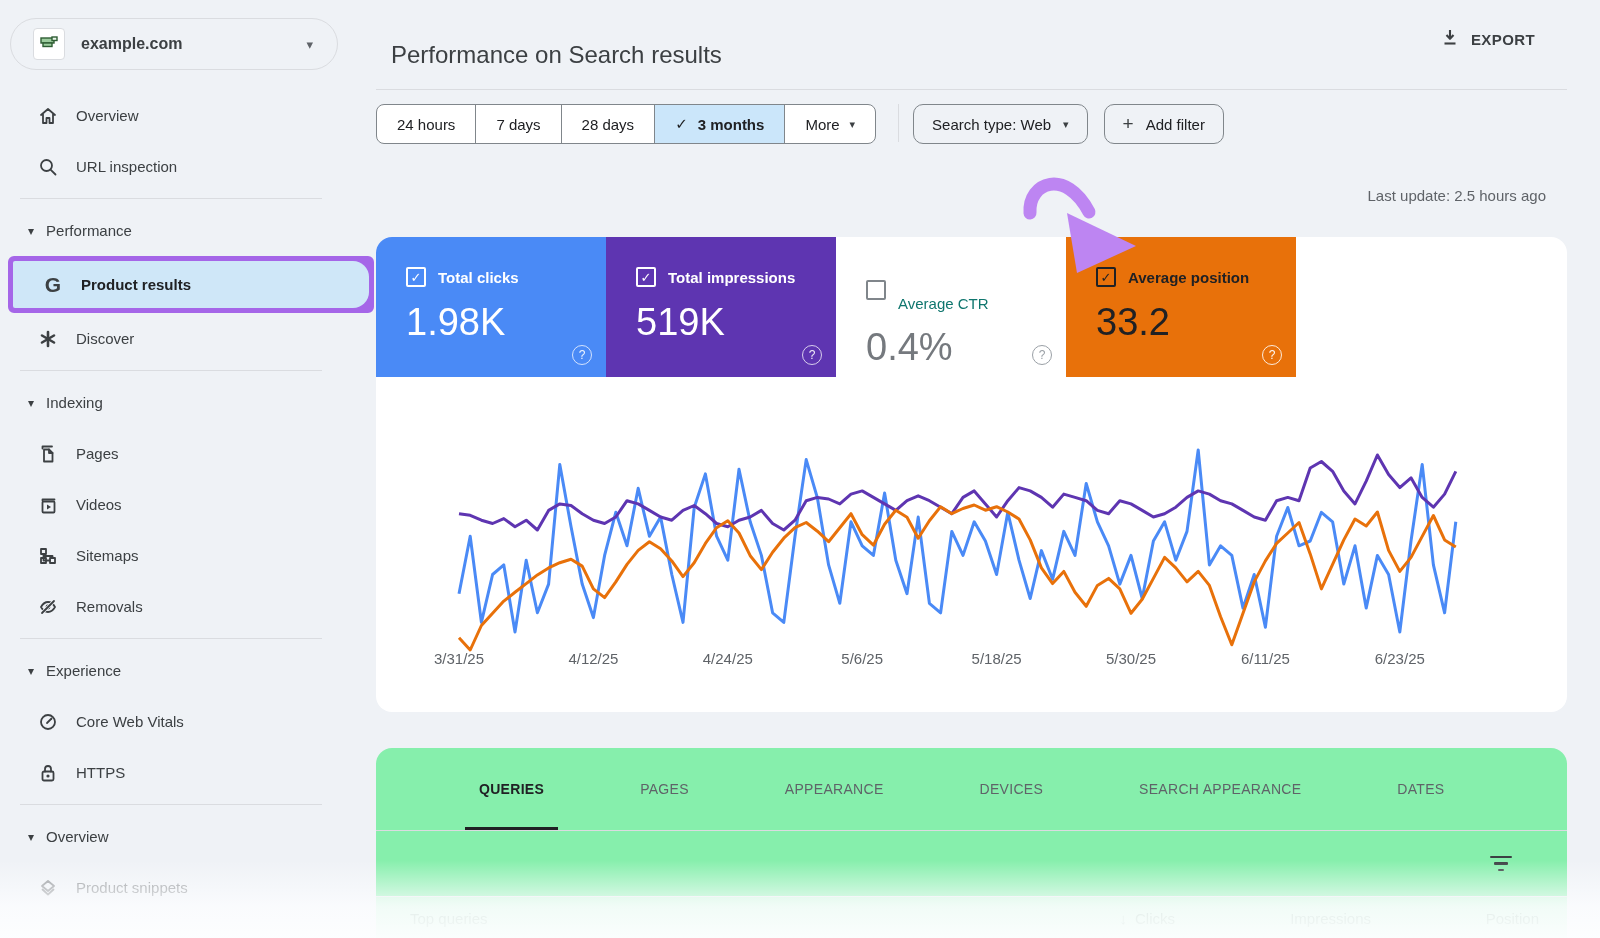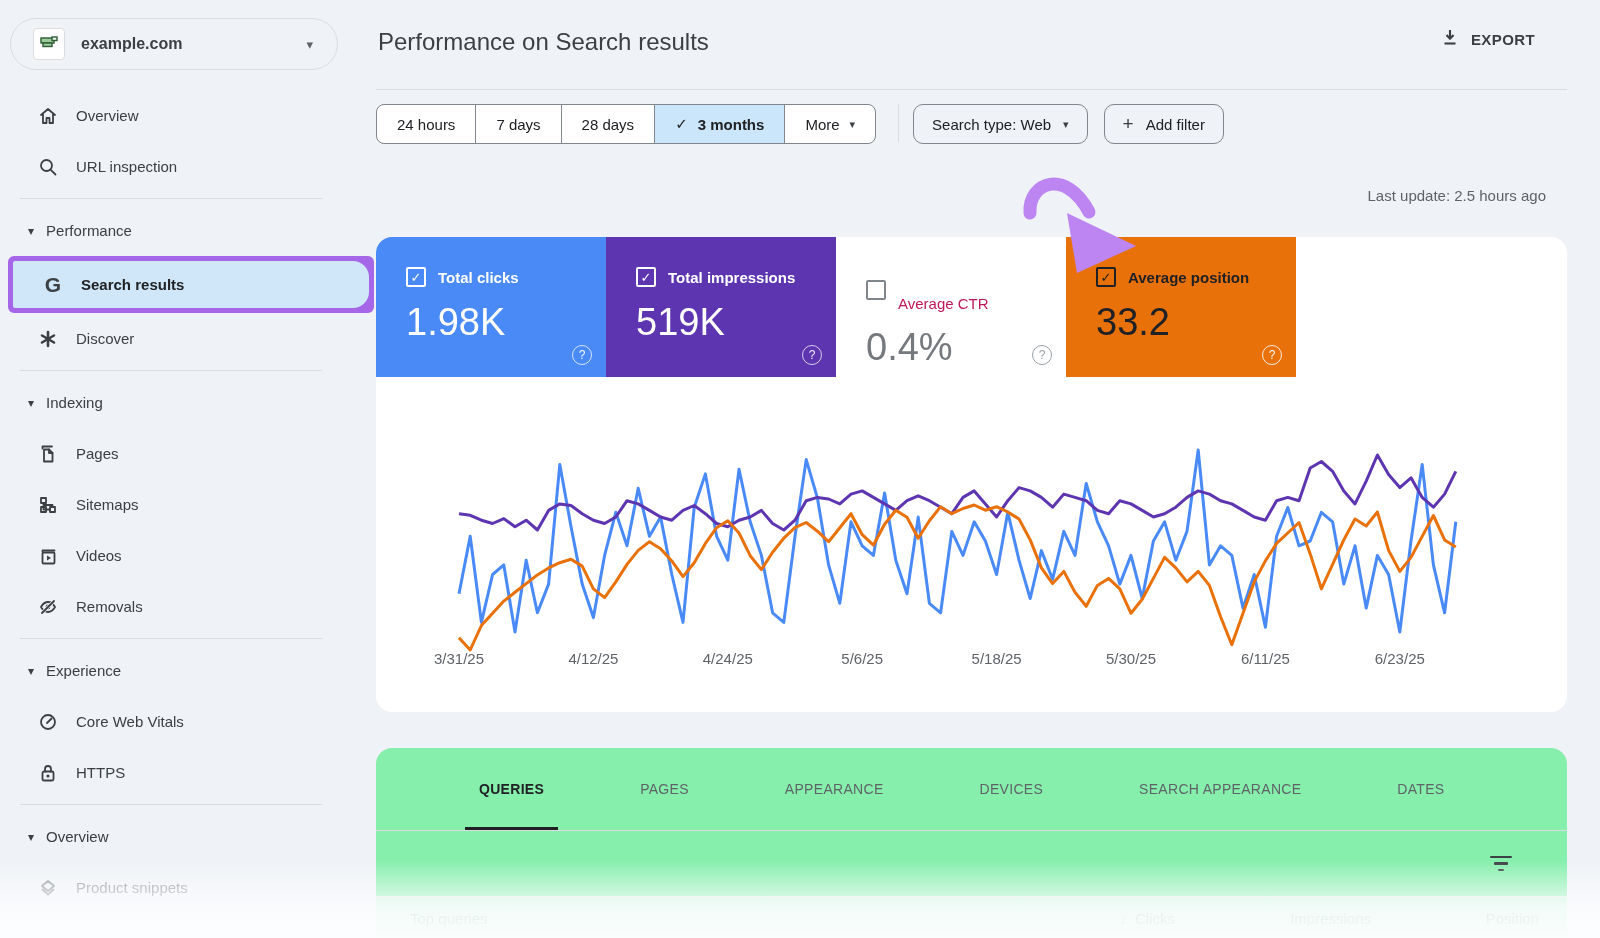--- a/index.html
+++ b/index.html
@@ -70,21 +70,21 @@
   .cbx .tick{font-size:13px;line-height:1;color:#fff;font-weight:bold;display:none;}
   .cbx.on .tick{display:block;}
   .mlabel{font-size:15px;font-weight:bold;}
   .mvalue{font-size:38px;padding:14px 0 0 30px;}
   .help{position:absolute;right:14px;bottom:12px;width:18px;height:18px;border-radius:50%;
     display:flex;align-items:center;justify-content:center;font-size:12px;}
   .t-light{color:#fff;}
   .t-light .mlabel,.t-light .mvalue{color:#fff;}
   .t-light .help{border:1.5px solid rgba(255,255,255,.75);color:rgba(255,255,255,.9);}
   .t-gray .cbx{border-color:#80868b;}
-  .t-gray .mlabel{color:#be185d;font-weight:normal;margin-top:28px;}
+  .t-gray .mlabel{color:#0f766e;font-weight:normal;margin-top:28px;}
   .t-gray .mvalue{color:#75797e;}
   .t-gray .help{border:1.5px solid #9aa0a6;color:#9aa0a6;}
   .t-dark .cbx{border-color:#202124;}
   .t-dark .cbx .tick{color:#202124;}
   .t-dark .mlabel{color:#202124;}
   .t-dark .mvalue{color:#202124;}
   .t-dark .help{border:1.5px solid rgba(255,255,255,.85);color:rgba(255,255,255,.95);}
   #chart-svg{display:block;}
   #chart-svg text{font-family:"Liberation Sans","DejaVu Sans",sans-serif;font-size:15px;fill:#5f6368;}
   
@@ -149,21 +149,21 @@
     <hr class="nav-divider">
 
     <div class="nav-section">
       <span class="caret">▾</span>
       <span class="nslabel">Performance</span>
     </div>
 
     <div class="annotation-box">
       <div class="nav-item selected">
         <span class="nicon g-logo">G</span>
-        <span class="nlabel">Search results</span>
+        <span class="nlabel">Product results</span>
       </div>
     </div>
 
     <div class="nav-item">
       <span class="nicon">
         <svg width="20" height="20" viewBox="0 0 20 20">
           <g stroke="#3c4043" stroke-width="2.6" stroke-linecap="round">
             <line x1="10" y1="3" x2="10" y2="17"></line>
             <line x1="4" y1="6.5" x2="16" y2="13.5"></line>
             <line x1="4" y1="13.5" x2="16" y2="6.5"></line>
@@ -186,41 +186,41 @@
           <path class="icon-stroke" d="M6 2.5 H14 M4.5 4.5 V2.5 H6"></path>
           <path class="icon-stroke" d="M6 5.5 H11 L14.5 9 V17.5 H6 Z"></path>
           <path class="icon-stroke" d="M11 5.5 V9 H14.5"></path>
         </svg>
       </span>
       <span class="nlabel">Pages</span>
     </div>
     <div class="nav-item">
       <span class="nicon">
         <svg width="20" height="20" viewBox="0 0 20 20">
+          <path class="icon-stroke" d="M4.5 4.5 H16.5 M4.5 4.5 V5.5"></path>
+          <rect class="icon-stroke" x="4.5" y="6.5" width="12" height="11" rx="1"></rect>
+          <path d="M9 9.5 L13 12 L9 14.5 Z" fill="#3c4043"></path>
+        </svg>
+      </span>
+      <span class="nlabel">Videos</span>
+    </div>
+    <div class="nav-item">
+      <span class="nicon">
+        <svg width="20" height="20" viewBox="0 0 20 20">
           <rect class="icon-stroke" x="3" y="3" width="5" height="5"></rect>
           <rect class="icon-stroke" x="3" y="12" width="5" height="5"></rect>
           <rect class="icon-stroke" x="12" y="12" width="5" height="5"></rect>
           <path class="icon-stroke" d="M5.5 8 V14.5 M5.5 14.5 H12 M14.5 12 V10 H5.5"></path>
         </svg>
       </span>
       <span class="nlabel">Sitemaps</span>
     </div>
     <div class="nav-item">
       <span class="nicon">
         <svg width="20" height="20" viewBox="0 0 20 20">
-          <path class="icon-stroke" d="M4.5 4.5 H16.5 M4.5 4.5 V5.5"></path>
-          <rect class="icon-stroke" x="4.5" y="6.5" width="12" height="11" rx="1"></rect>
-          <path d="M9 9.5 L13 12 L9 14.5 Z" fill="#3c4043"></path>
-        </svg>
-      </span>
-      <span class="nlabel">Videos</span>
-    </div>
-    <div class="nav-item">
-      <span class="nicon">
-        <svg width="20" height="20" viewBox="0 0 20 20">
           <path class="icon-stroke" d="M3 10 C5 6.5 7.5 5 10 5 C12.5 5 15 6.5 17 10 C15 13.5 12.5 15 10 15 C7.5 15 5 13.5 3 10 Z"></path>
           <circle cx="10" cy="10" r="2.4" fill="#3c4043"></circle>
           <line x1="4" y1="16" x2="16" y2="4" stroke="#eff2f6" stroke-width="3.4"></line>
           <line x1="4" y1="16" x2="16" y2="4" stroke="#3c4043" stroke-width="1.8" stroke-linecap="round"></line>
         </svg>
       </span>
       <span class="nlabel">Removals</span>
     </div>
 
     <hr class="nav-divider">
@@ -261,21 +261,21 @@
           <path class="icon-stroke" d="M10 3 L16 8 L10 13 L4 8 Z"></path>
           <path class="icon-stroke" d="M4.5 11.5 L10 16.5 L15.5 11.5"></path>
         </svg>
       </span>
       <span class="nlabel">Product snippets</span>
     </div>
   </nav>
 </aside>
 
 <main class="main">
-  <h1 class="page-title" style="margin:0;font-weight:normal;">Performance on Search results</h1>
+  <h1 class="page-title" style="margin:13px;font-weight:normal;">Performance on Search results</h1>
 
   <div class="export-btn">
     <span>
       <svg width="18" height="18" viewBox="0 0 18 18">
         <path d="M9 2 V10 M5.5 7 L9 10.8 L12.5 7" stroke="#3c4043" stroke-width="2.1" fill="none" stroke-linejoin="round"></path>
         <line x1="3.5" y1="15.5" x2="14.5" y2="15.5" stroke="#3c4043" stroke-width="2.1"></line>
       </svg>
     </span>
     <span class="elabel">EXPORT</span>
   </div>

